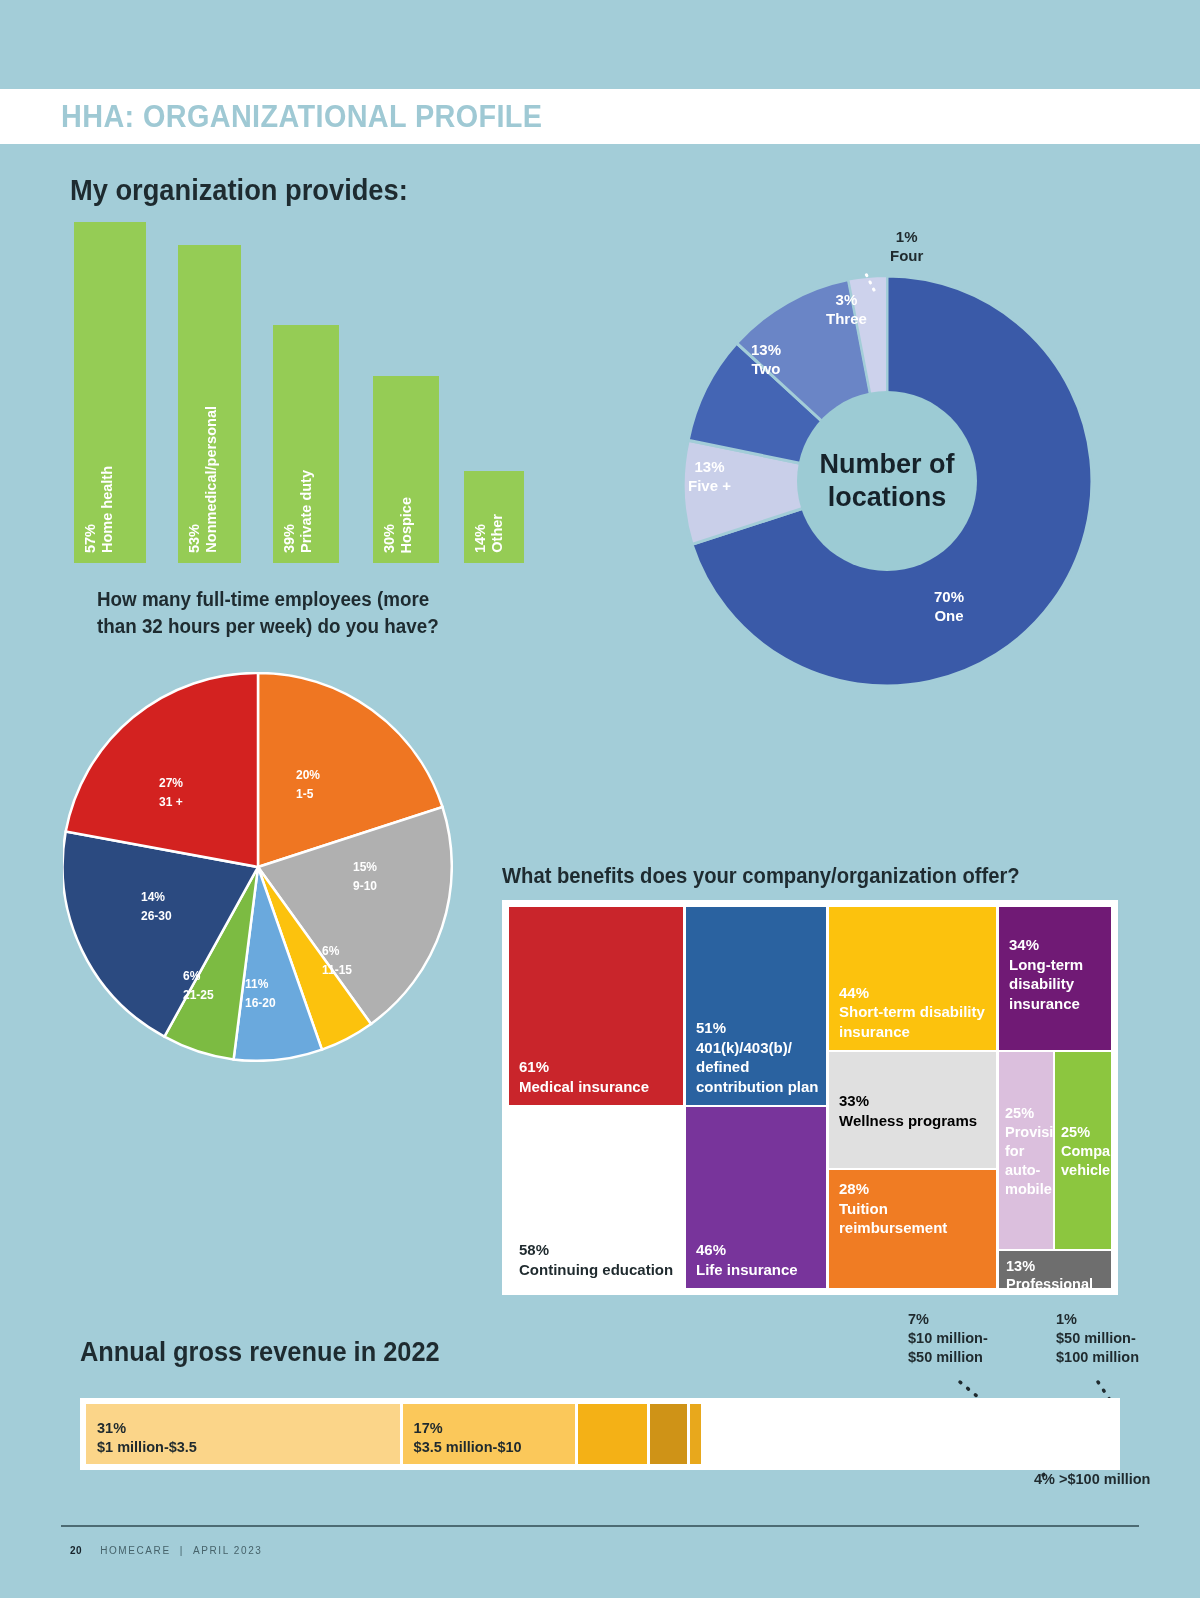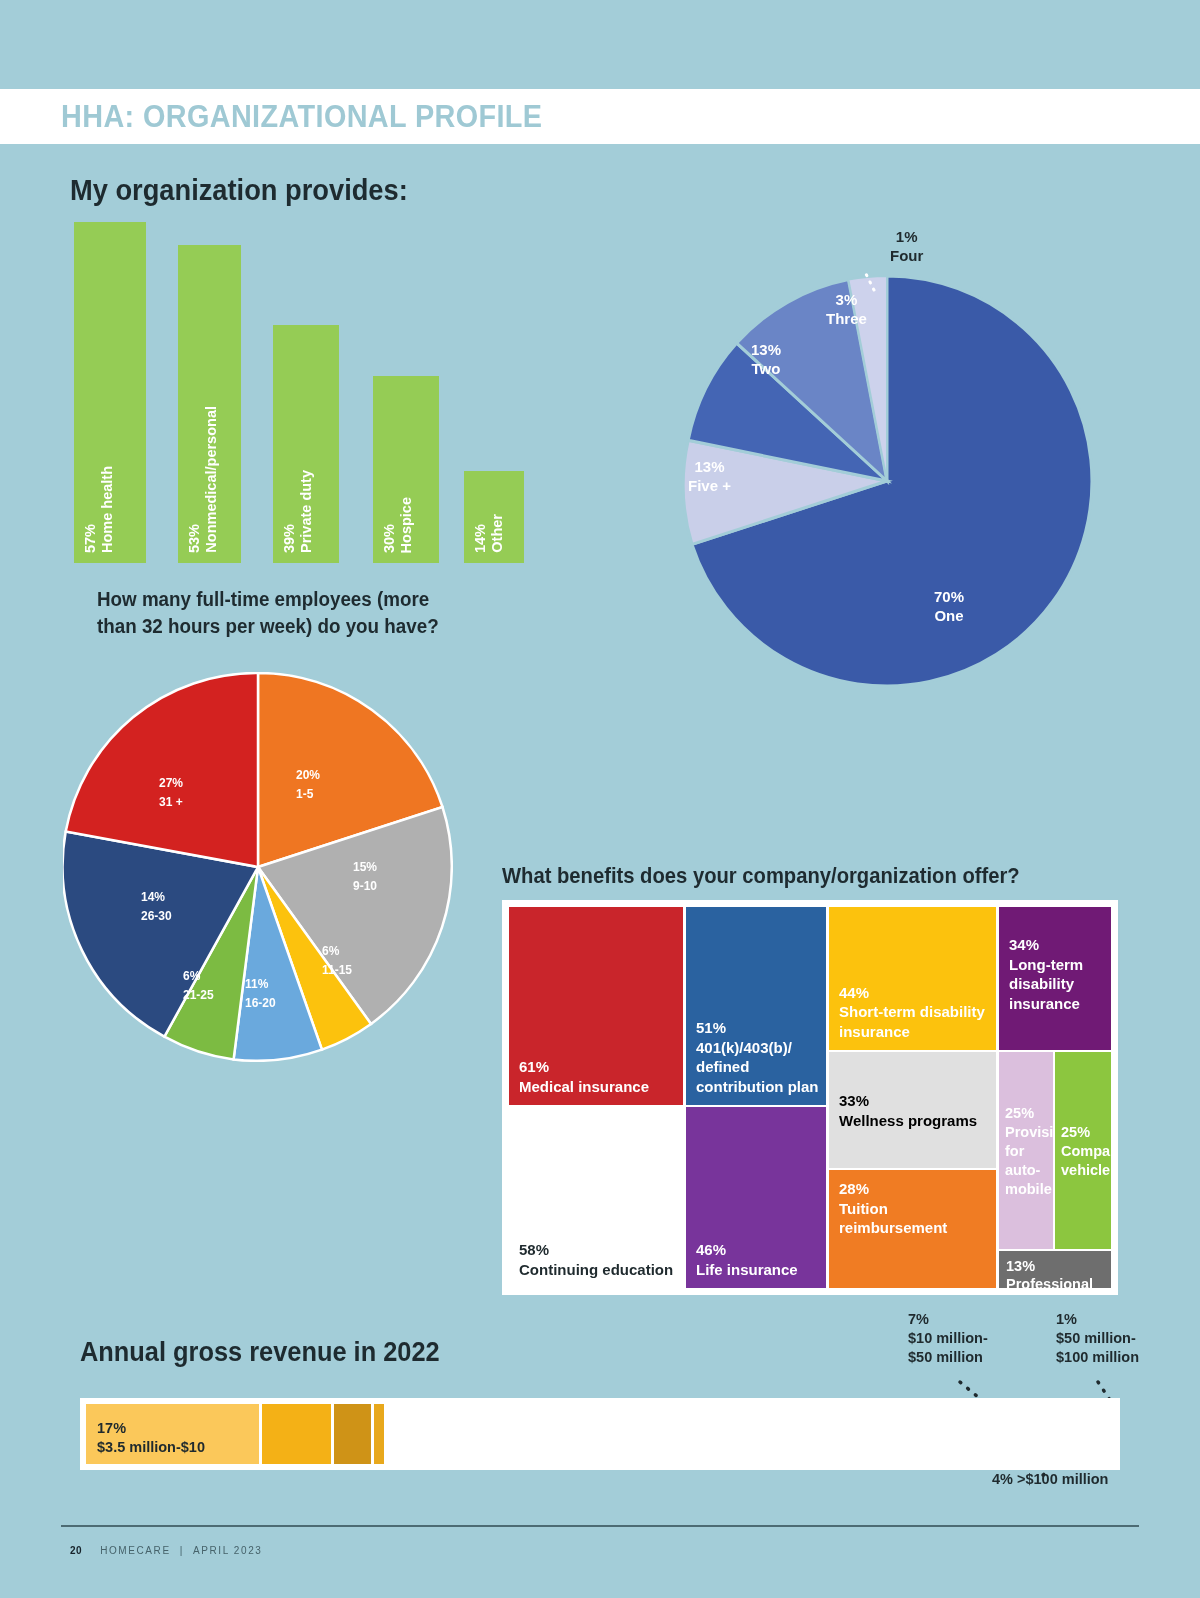--- a/index.html
+++ b/index.html
@@ -137,20 +137,23 @@
       <path d="M209 209 L14.0 272.4 A205 205 0 0 1 10.2 168.3 Z" fill="#c9cfe9" stroke="#a3cdd8" stroke-width="3"></path>
 
       <path d="M209 209 L10.2 168.3 A205 205 0 0 1 58.7 71.1 Z" fill="#4465b4" stroke="#a3cdd8" stroke-width="3"></path>
 
       <path d="M209 209 L58.7 71.1 A205 205 0 0 1 170.4 7.6 Z" fill="#6a85c6" stroke="#a3cdd8" stroke-width="3"></path>
 
       <path d="M209 209 L170.4 7.6 A205 205 0 0 1 209 4 Z" fill="#cdd2ec" stroke="#a3cdd8" stroke-width="2"></path>
 
       <path d="M196 18 L178 -18" stroke="#ffffff" stroke-width="3" stroke-linecap="round" stroke-dasharray="1 7" fill="none"></path>
     </svg>
+    <div class="donut-hole">
+      <span>Number of locations</span>
+    </div>
 
     <div class="dlab dark" style="left:212px;top:-45px;">
       <span>1%</span><br>
       <span>Four</span>
     </div>
     <div class="dlab" style="left:148px;top:18px;">
       <span>3%</span><br>
       <span>Three</span>
     </div>
     <div class="dlab" style="left:73px;top:68px;">
@@ -276,30 +279,34 @@
   <div class="callout" style="left:908px;top:1310px;">
     <span>7%</span><br>
     <span>$10 million-</span><br>
     <span>$50 million</span>
   </div>
   <div class="callout" style="left:1056px;top:1310px;">
     <span>1%</span><br>
     <span>$50 million-</span><br>
     <span>$100 million</span>
   </div>
-  <div class="callout" style="left:992px;top:1470px;text-align:right;">4% &gt;$100 million</div>
+  <div class="callout" style="left:1034px;top:1470px;text-align:right;">4% &gt;$100 million</div>
 
   <svg style="position:absolute;left:0;top:1300px;width:1200px;height:200px;pointer-events:none;">
     <path d="M960 82 L996 112" stroke="#1f2a2e" stroke-width="3.5" stroke-linecap="round" stroke-dasharray="1 9" fill="none"></path>
     <path d="M1098 82 L1118 112" stroke="#1f2a2e" stroke-width="3.5" stroke-linecap="round" stroke-dasharray="1 9" fill="none"></path>
     <path d="M1080 140 L1040 178" stroke="#1f2a2e" stroke-width="3.5" stroke-linecap="round" stroke-dasharray="1 9" fill="none"></path>
   </svg>
 
   <div class="rev">
     <div class="rev-in">
+      <div class="rseg" style="width:30.8%;background:#fbd589;border-right:3px solid #fff;">
+        <div class="rt"><span>31%</span><br>
+          <span>$1 million-$3.5</span></div>
+      </div>
       <div class="rseg" style="width:17.1%;background:#fbc champ;background:#fbc85a;border-right:3px solid #fff;">
         <div class="rt"><span>17%</span><br>
           <span>$3.5 million-$10</span></div>
       </div>
       <div class="rseg" style="width:7.0%;background:#f4b116;border-right:3px solid #fff;"></div>
       <div class="rseg" style="width:3.9%;background:#cf9317;border-right:3px solid #fff;"></div>
       <div class="rseg" style="width:1.0%;background:#e8a81c;"></div>
     </div>
   </div>
 

